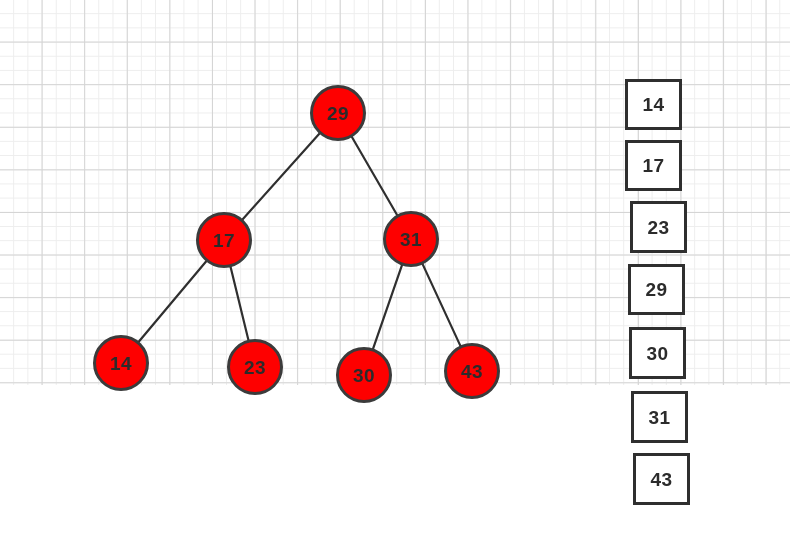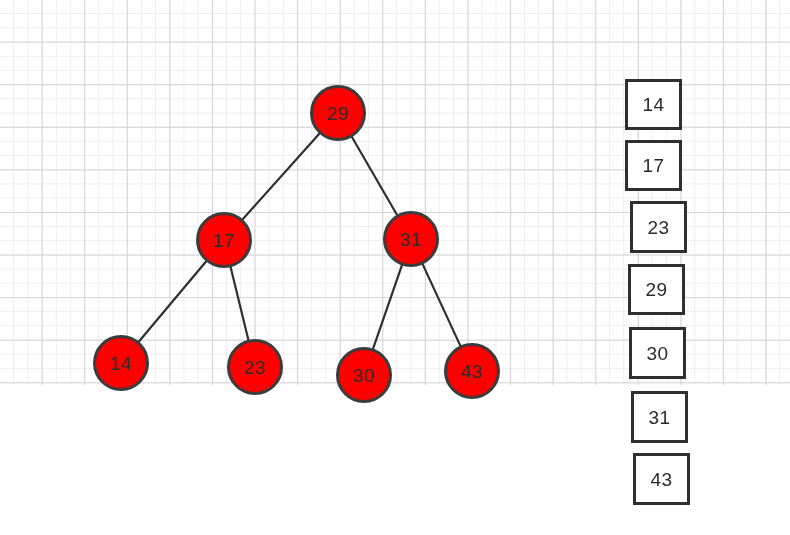--- a/index.html
+++ b/index.html
@@ -23,20 +23,21 @@
       linear-gradient(to right, #d4d4d4 1px, transparent 1px),
       linear-gradient(to bottom, #d4d4d4 1px, transparent 1px),
       linear-gradient(to right, #ededed 1px, transparent 1px),
       linear-gradient(to bottom, #ededed 1px, transparent 1px);
     background-size:
       42.6px 42.6px,
       42.6px 42.6px,
       14.2px 14.2px,
       14.2px 14.2px;
     background-position: -1px -1px, -1px -1px, -1px -1px, -1px -1px;
+    font-weight: bold;
   }
   #edge-layer {
     position: absolute;
     left: 0;
     top: 0;
     width: 790px;
     height: 535px;
     pointer-events: none;
   }
   .tree-node {

